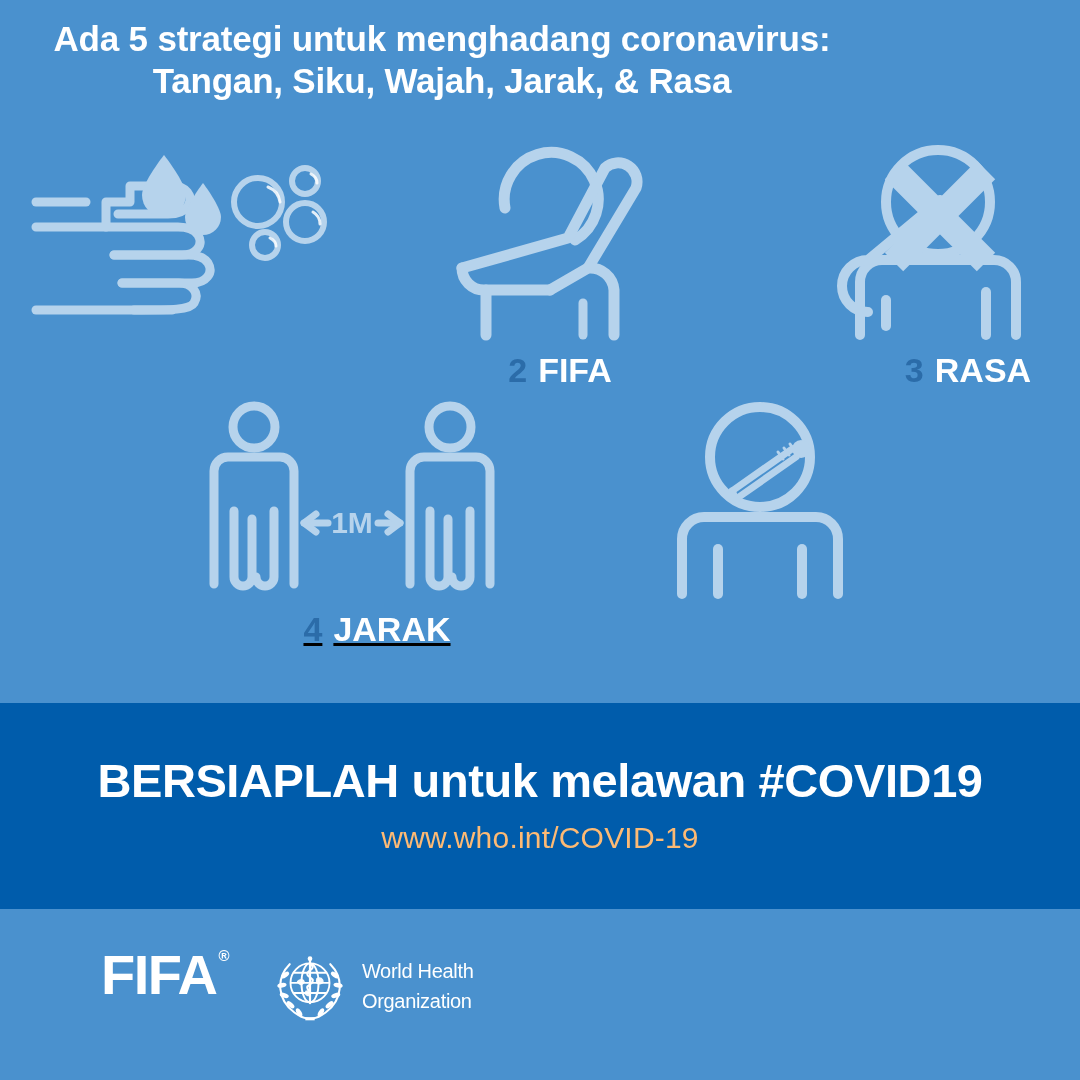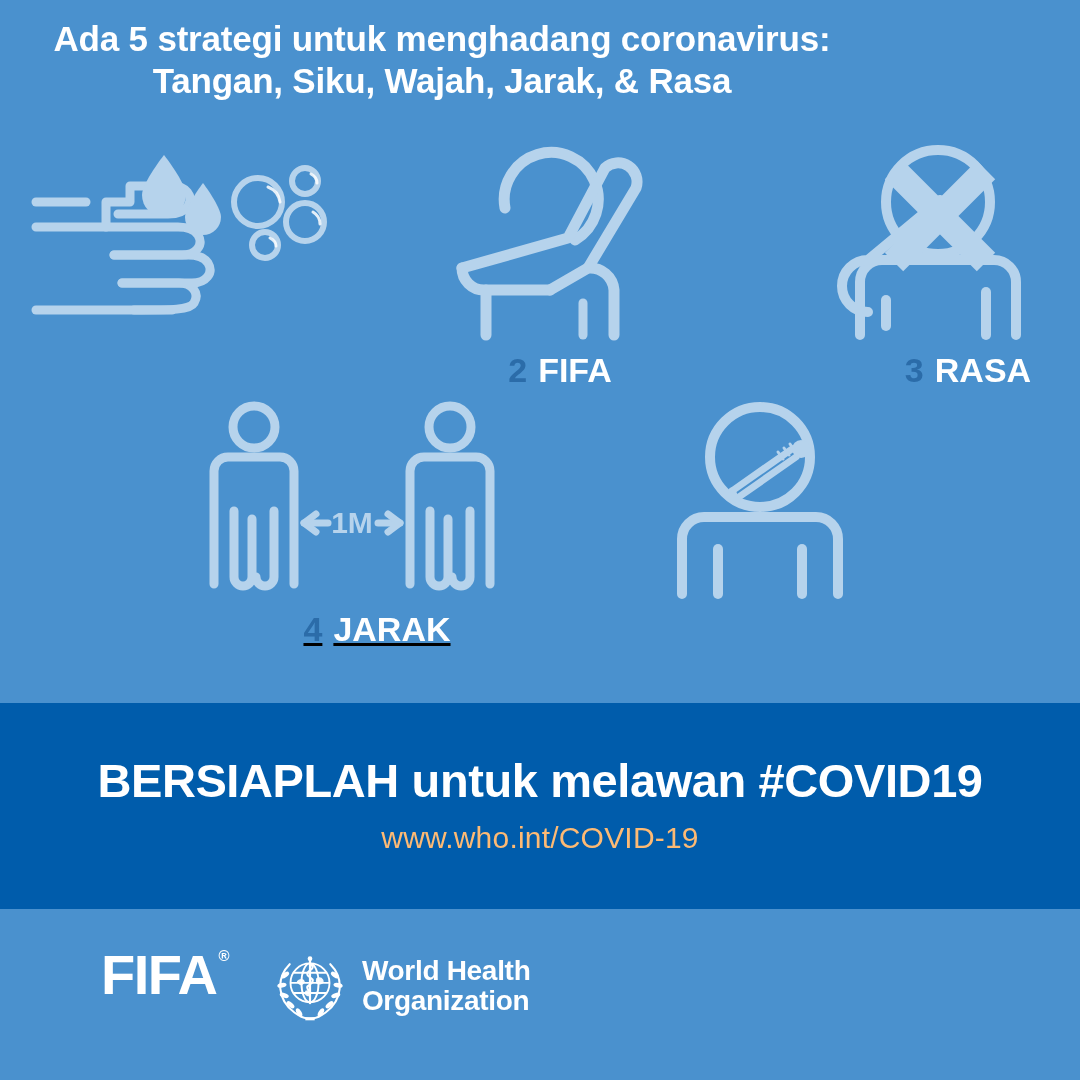--- a/index.html
+++ b/index.html
@@ -124,22 +124,22 @@
     line-height:56px;
     font-style:italic;
     transform:skewX(0deg);
   }
   #fifa-logo .fifa-word { font-style:normal; font-stretch:condensed; }
   #fifa-logo .reg { font-size:15px; line-height:18px; margin-left:2px; font-weight:bold; }
   #who-lockup { display:flex; align-items:center; gap:13px; }
   #who-emblem { width:78px; height:78px; }
   #who-text {
     color:#ffffff;
-    font-weight:bold;
-    font-size:28px;
+    font-weight:normal;
+    font-size:20px;
     line-height:30px;
     letter-spacing:-0.3px;
     white-space:nowrap;
   }
 </style>
 </head>
 <body>
 
 <div id="poster">
 

